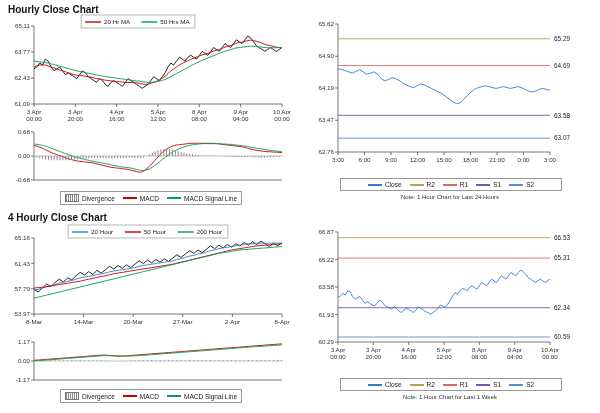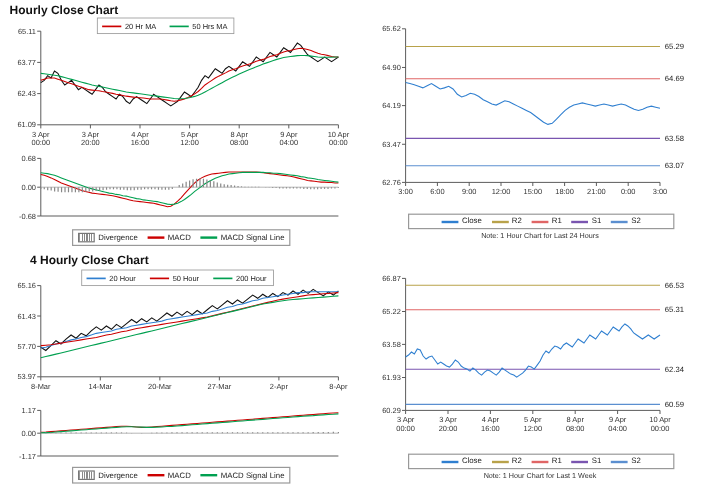--- a/index.html
+++ b/index.html
@@ -252,21 +252,21 @@
       </span>
       <span class="legend-item">
         <span class="swatch" style="background:#5b8fd0"></span>
         <span>S2</span>
       </span>
     </div>
   </div>
 
   <div class="panel note" style="left:340px;top:194px;width:220px;">Note: 1 Hour Chart for Last 24 Hours</div>
 
-  <div class="panel" style="left:25px;top:212px;text-align:center;">
+  <div class="panel" style="left:8px;top:212px;text-align:center;">
     <div class="section-title">4 Hourly Close Chart</div>
   </div>
 
   <div class="panel" style="left:0px;top:224px;">
     <svg id="svg-4h-price" width="300" height="112">
         <line x1="34" y1="14" x2="34" y2="90" stroke="#555" stroke-width="0.8"></line>
         <line x1="34" y1="90" x2="282" y2="90" stroke="#555" stroke-width="0.8"></line>
         <line x1="31" y1="90" x2="34" y2="90" stroke="#555" stroke-width="0.8"></line>
         <text x="30" y="92.2" text-anchor="end" font-size="6.2" fill="#333" font-family="Liberation Sans, sans-serif">53.97</text>
         <line x1="31" y1="64.66666666666663" x2="34" y2="64.66666666666663" stroke="#555" stroke-width="0.8"></line>

